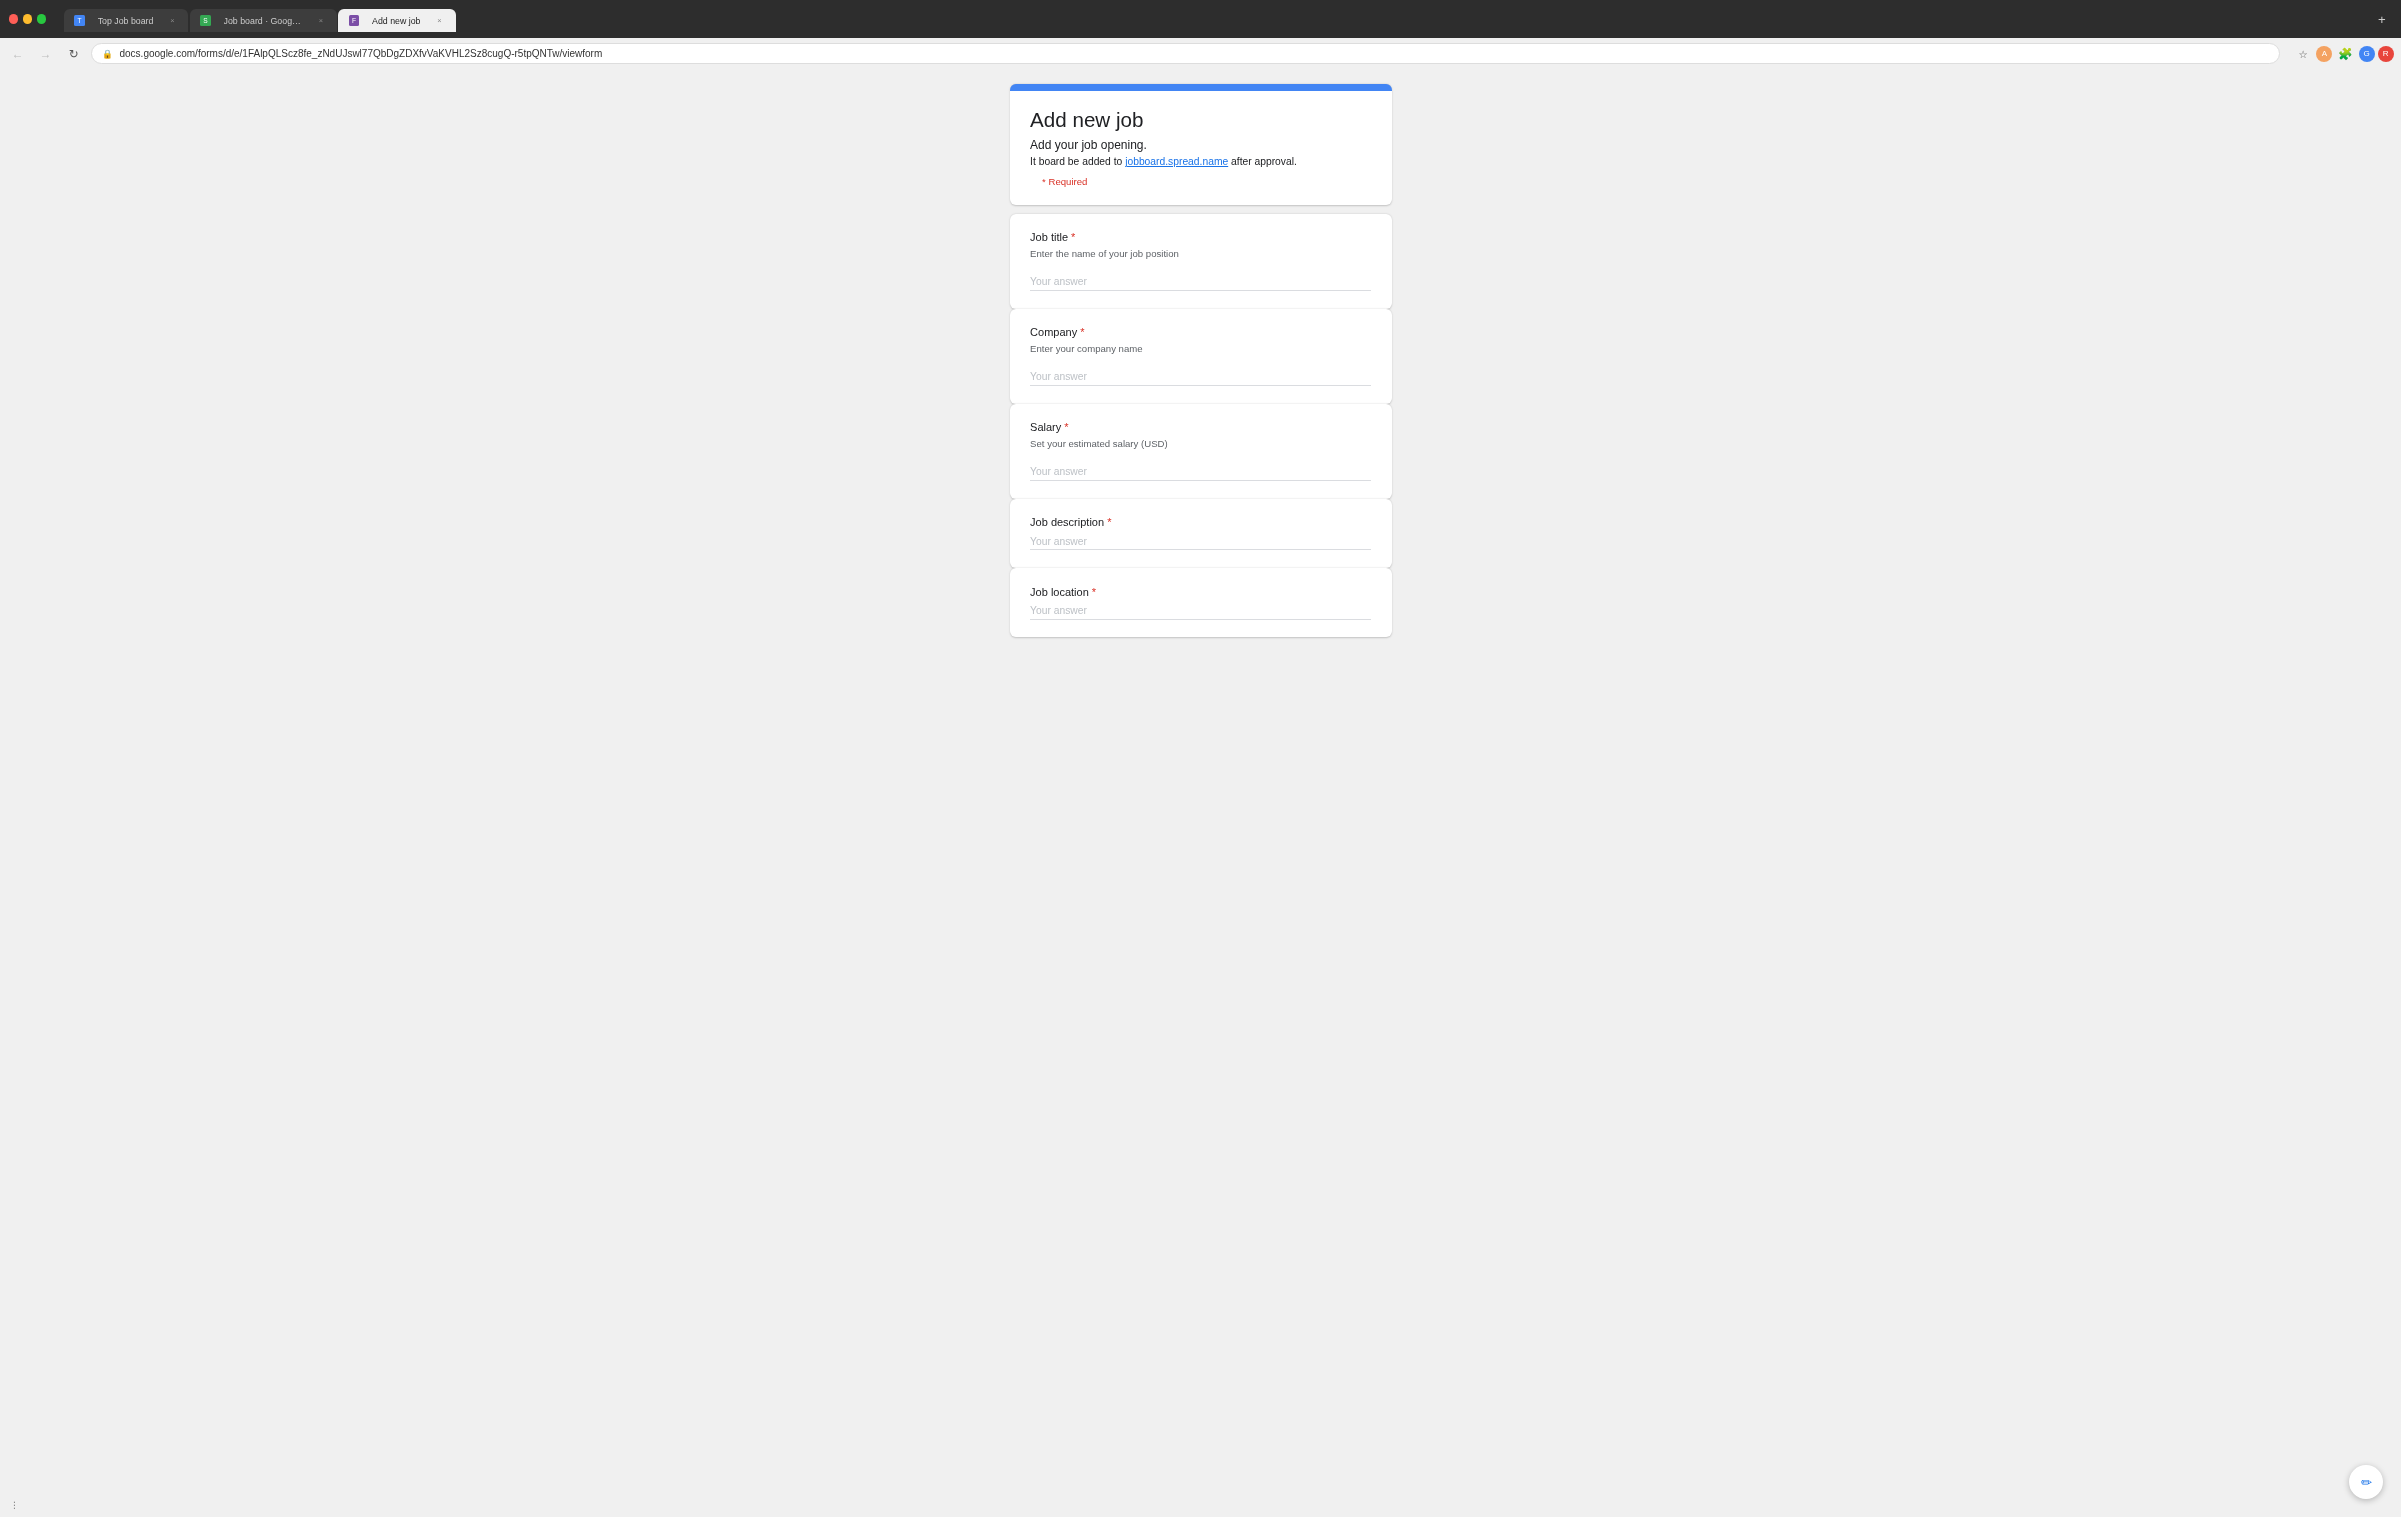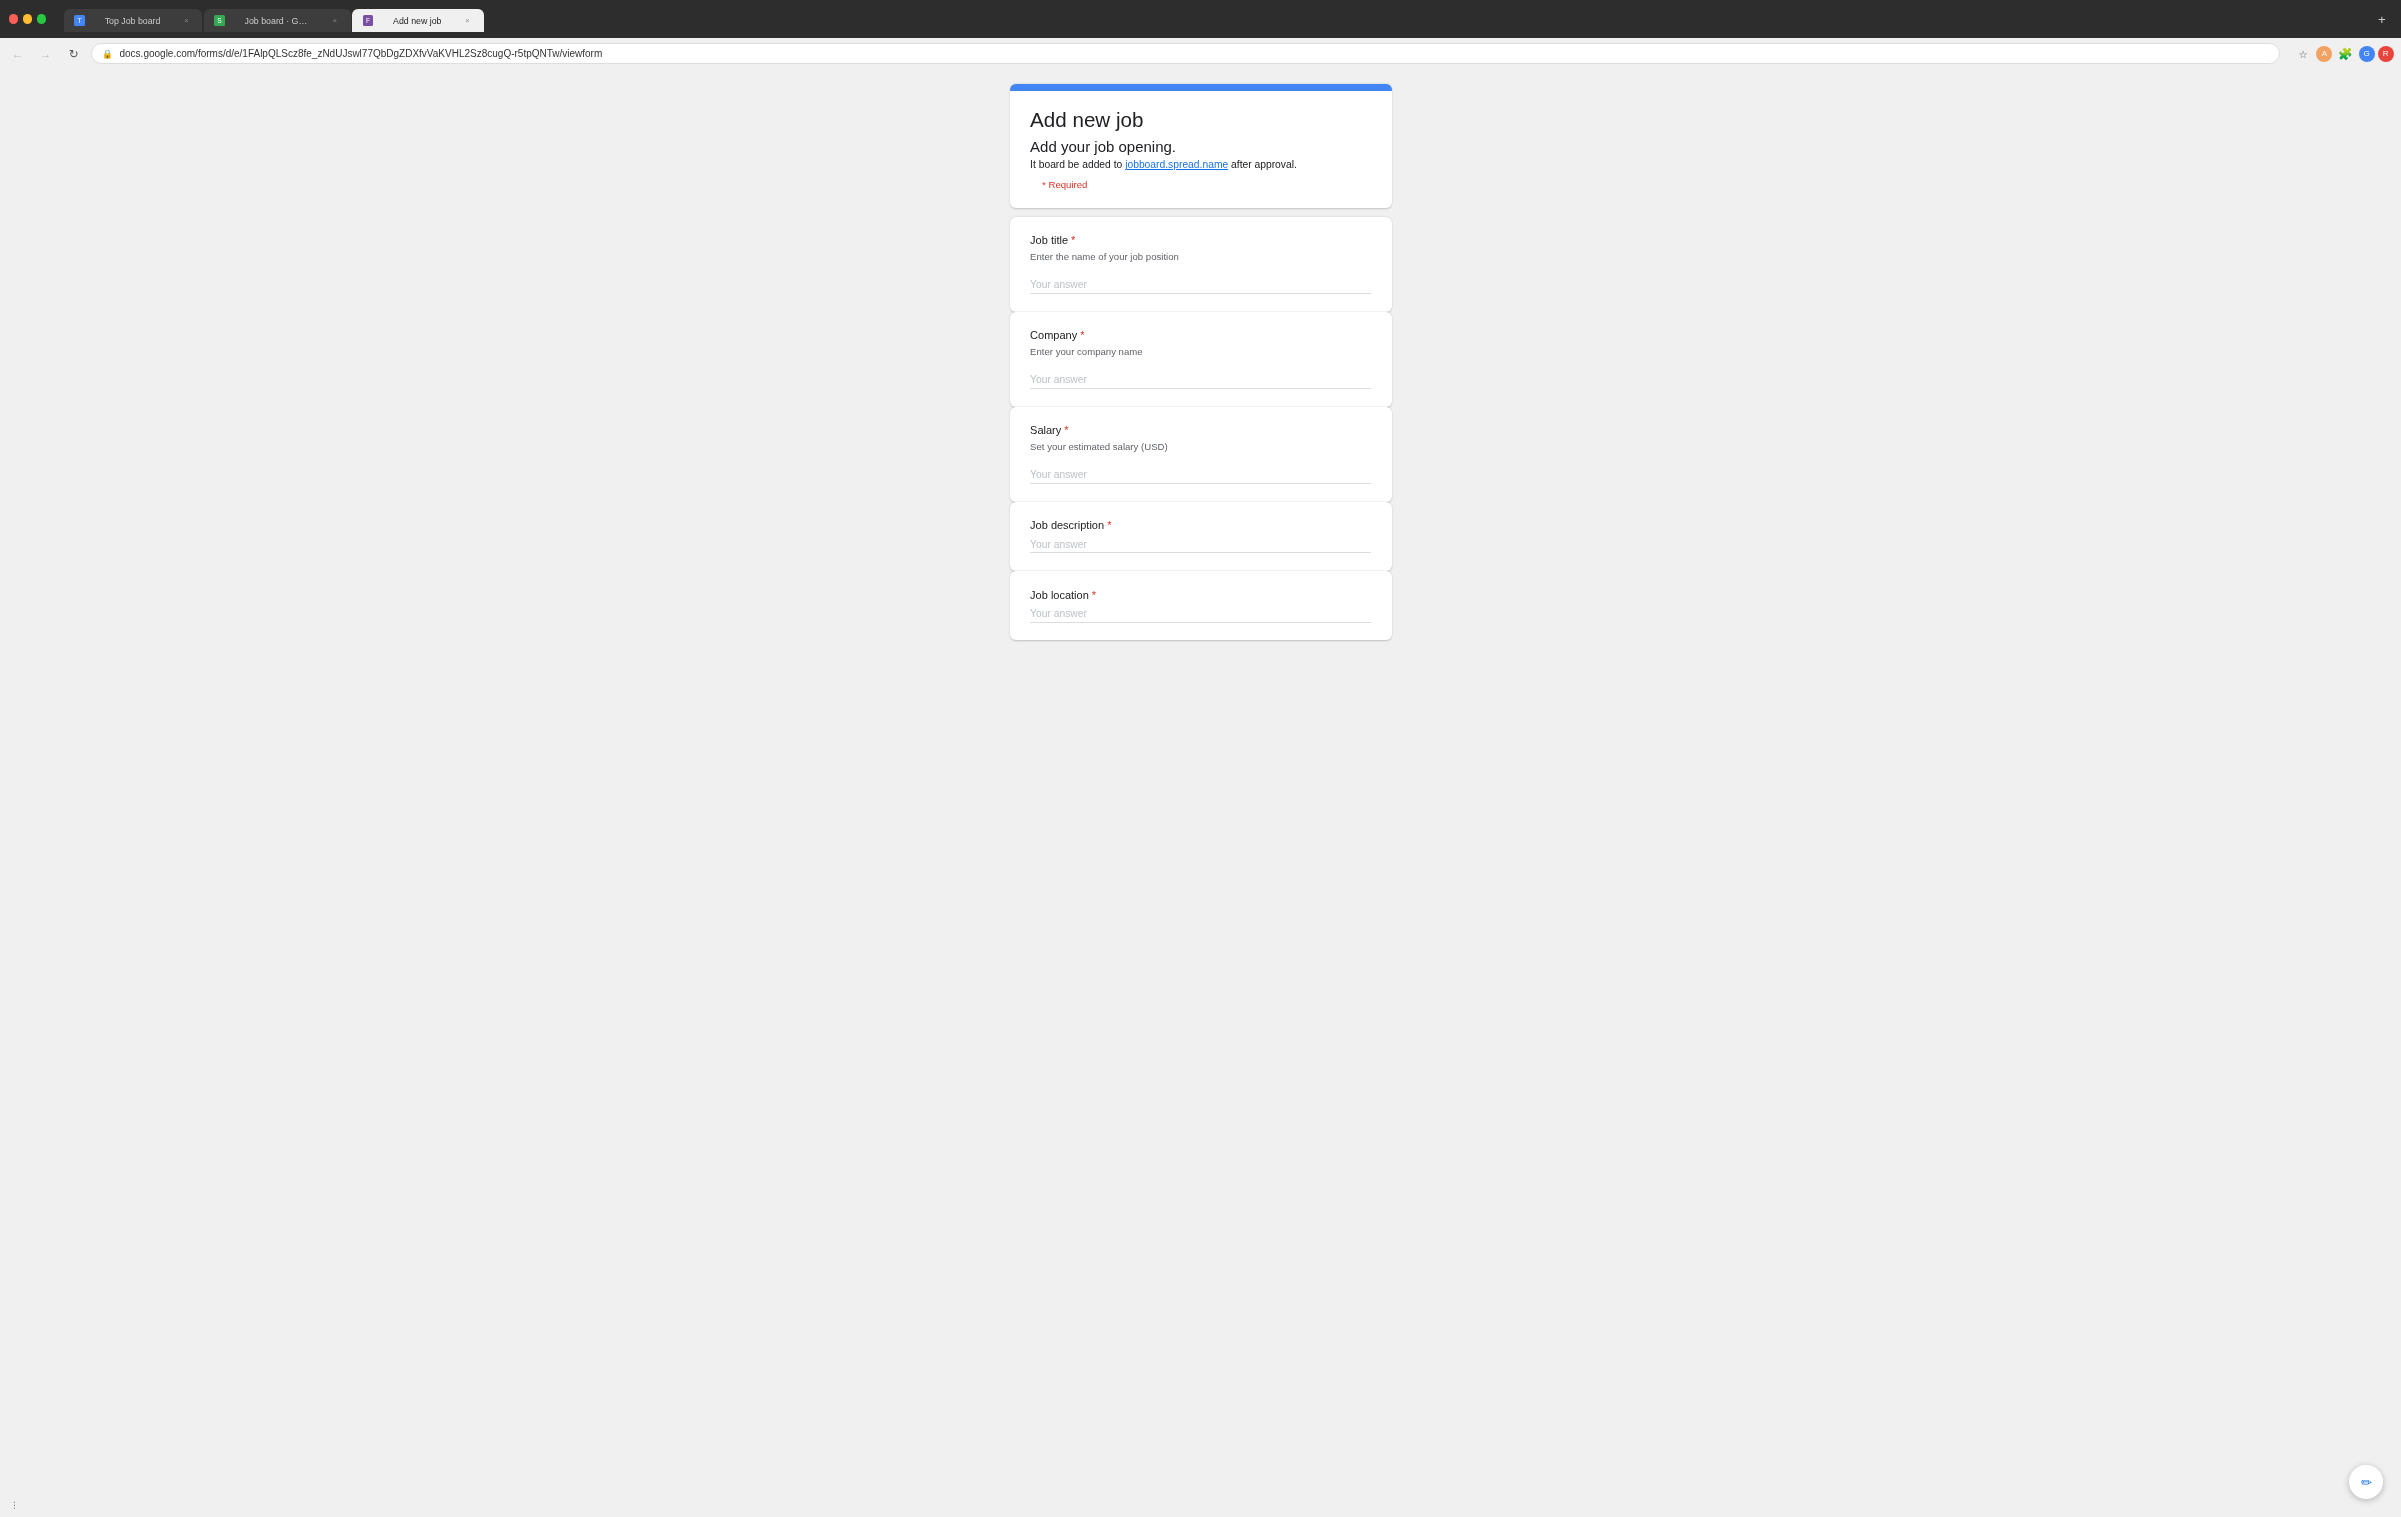--- a/index.html
+++ b/index.html
@@ -47,21 +47,21 @@
       display: flex;
       align-items: flex-end;
       padding: 0 5.9px;
       gap: 1.5px;
       margin-top: 2.9px;
     }
 
     .tab {
       display: flex;
       align-items: center;
-      gap: 20px;
+      gap: 13px;
       padding: 5.9px 10.3px;
       border-radius: 5.9px 5.9px 0 0;
       font-size: 8.8px;
       color: #ccc;
       background: #3d3d3d;
       cursor: pointer;
       min-width: 103px;
       max-width: 147px;
       position: relative;
     }
@@ -209,21 +209,21 @@
     }
 
     .form-title {
       font-size: 20.6px;
       font-weight: 400;
       color: #202124;
       margin-bottom: 5.9px;
     }
 
     .form-description {
-      font-size: 15px;
+      font-size: 12px;
       color: #202124;
       margin-bottom: 4.4px;
     }
 
     .form-link-line {
       font-size: 10.3px;
       color: #202124;
       margin-bottom: 8.8px;
     }
 

